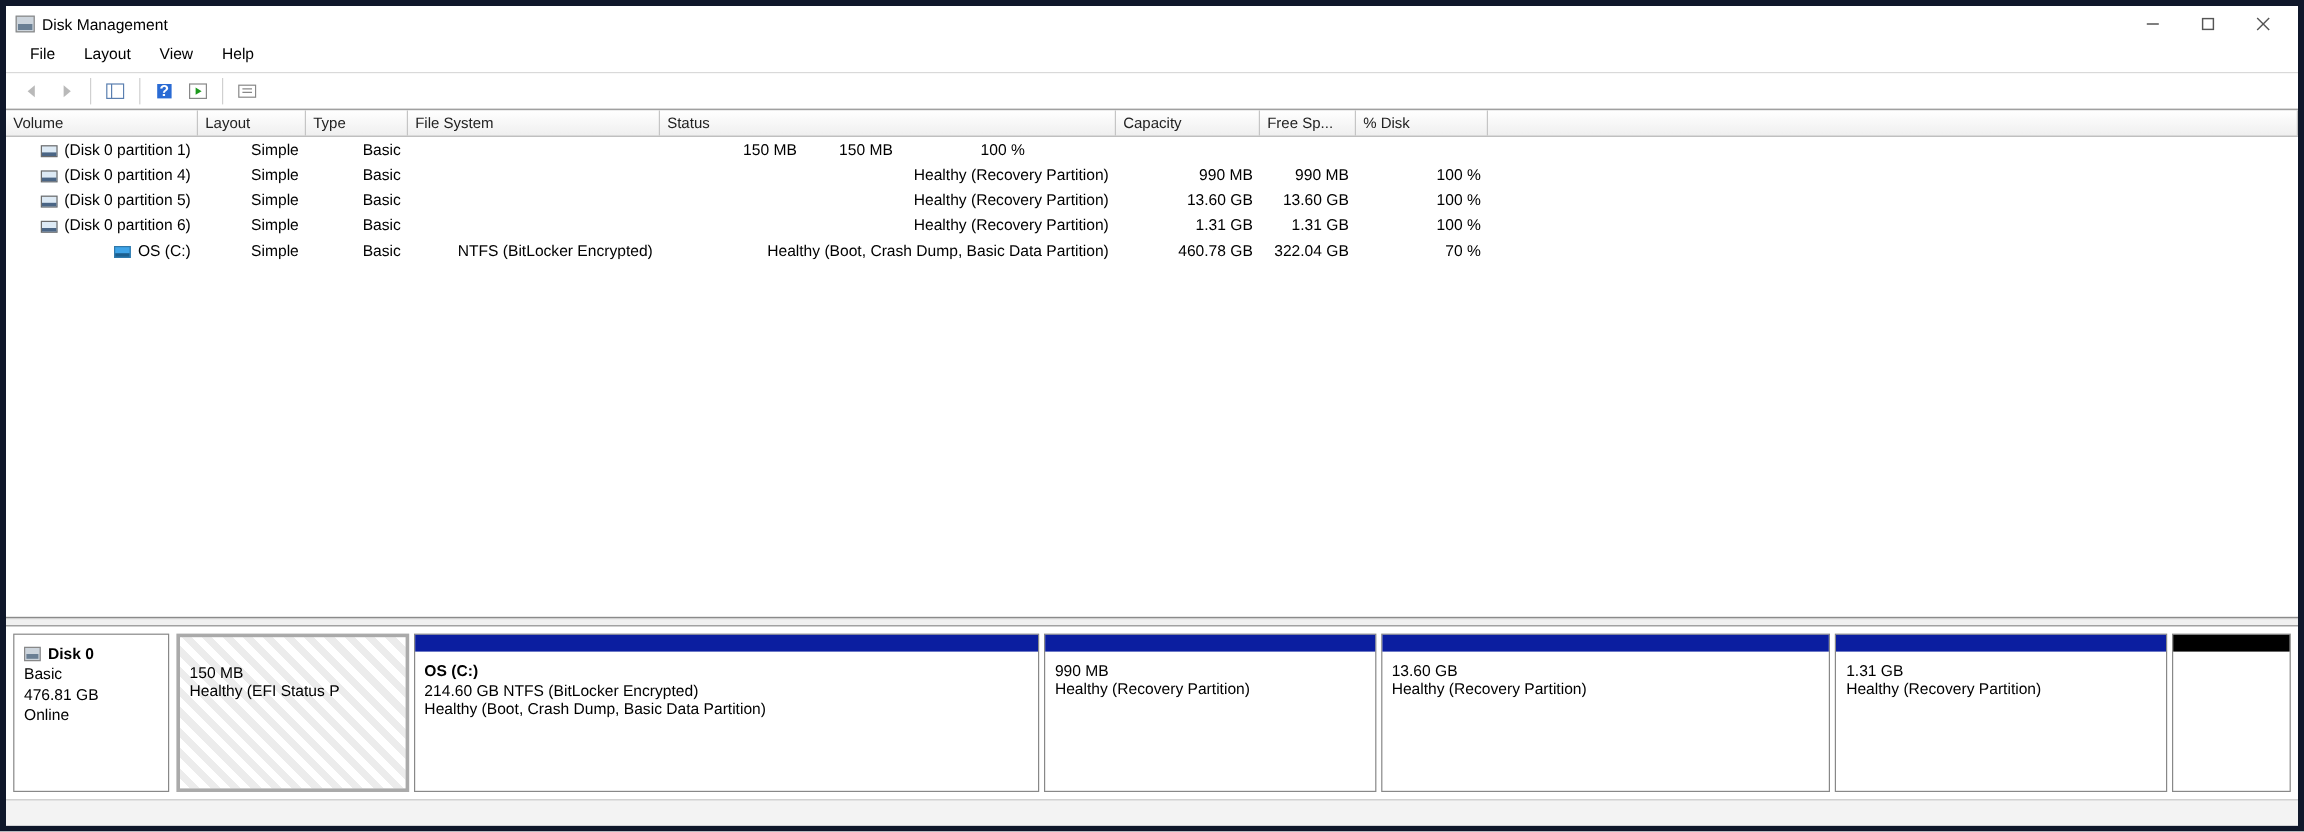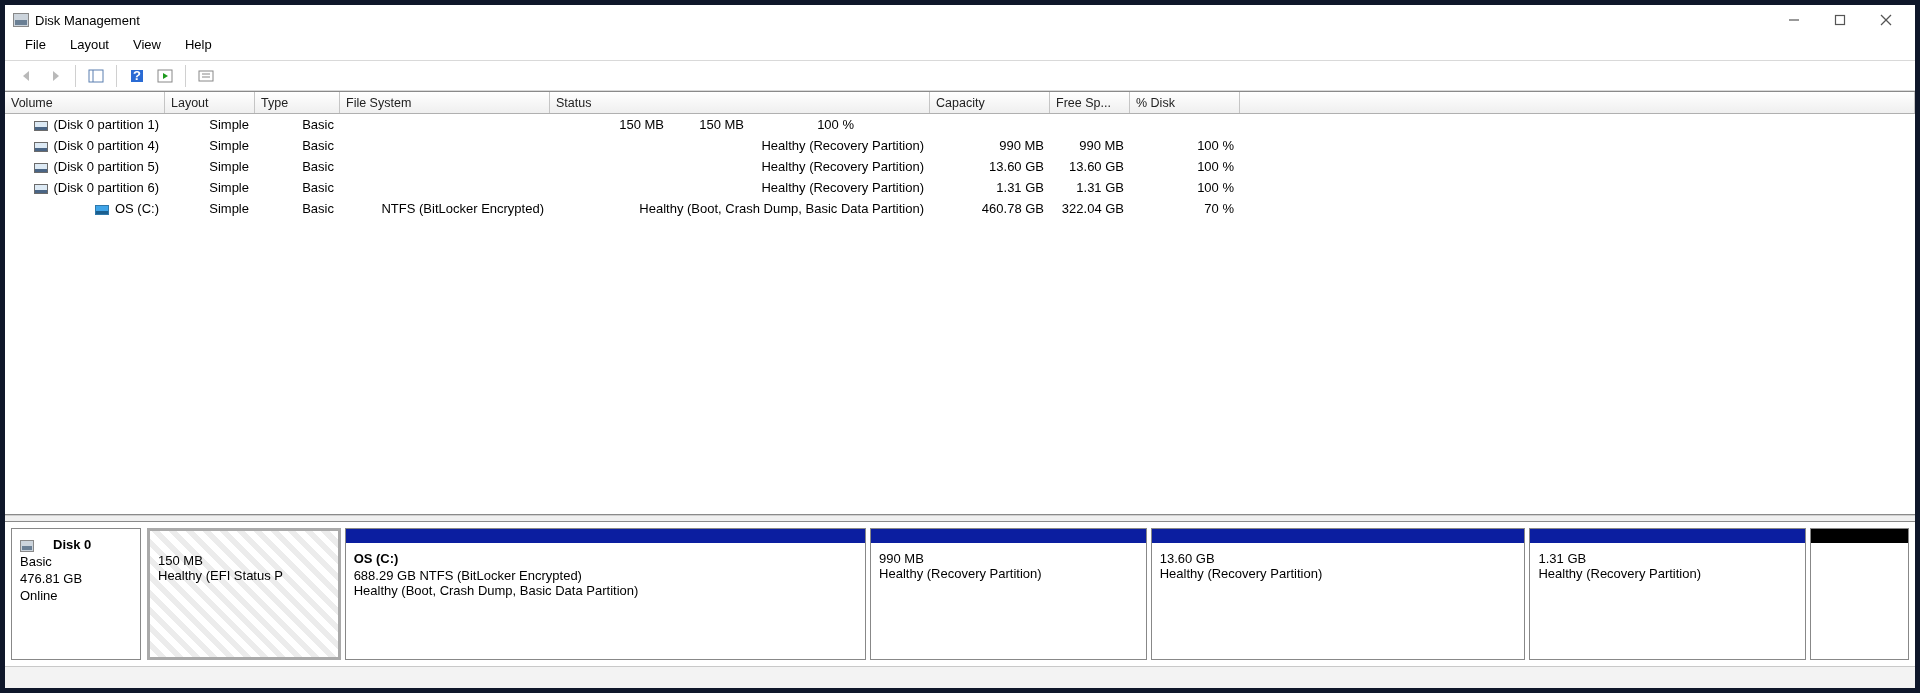--- a/index.html
+++ b/index.html
@@ -47,21 +47,21 @@
   .vol-ic.os { background:#3fa4e8; border-color:#2f78aa; }
   .vol-ic.os::after { background:#1b5f8f; }
 
   
   .pane-gap { height:6px; background:#f0f0f0; border-top:1px solid #d0d0d0;}
 
   
   .gfx-pane { height:145px; padding:6px; display:flex; gap:6px; border-top:1px solid #8a8a8a; }
   .disk-info { width:130px; border:1px solid #888; display:flex; flex-direction:column; background:#fff; }
   .disk-info .body { padding:6px 8px; }
-  .disk-info .body .dname{ font-weight:600; display:flex; align-items:flex-end; gap:19px;}
+  .disk-info .body .dname{ font-weight:600; display:flex; align-items:center; gap:6px;}
   .disk-info .body .dname .dicon{ width:14px; height:12px; background:#ccd4dc; border:1px solid #888; position:relative;}
   .disk-info .body .dname .dicon::after{ content:""; position:absolute; left:1px; right:1px; bottom:1px; height:4px; background:#6a7f94;}
   .disk-info .body div { margin-top:2px; }
 
   .part-strip { flex:1; display:flex; gap:4px; }
   .part { border:1px solid #888; display:flex; flex-direction:column; background:#fff; min-width:0; }
   .part .stripe { height:14px; background:#0b1ea0;  }
   .part .stripe.black { background:#000; }
   .part .body { padding:8px 8px; flex:1; overflow:hidden; }
   .part .body .pname { font-weight:600; margin-bottom:2px; }
@@ -230,21 +230,21 @@
         <div class="part hatched" style="flex: 151 0 0px;">
           <div class="body">
             <div>150 MB</div>
             <div>Healthy (EFI Status P</div>
           </div>
         </div>
         <div class="part" style="flex: 418 0 0px;">
           <div class="stripe"></div>
           <div class="body">
             <div class="pname">OS  (C:)</div>
-            <div>688.29 GB NTFS (BitLocker Encrypted)</div>
+            <div>214.60 GB NTFS (BitLocker Encrypted)</div>
             <div>Healthy (Boot, Crash Dump, Basic Data Partition)</div>
           </div>
         </div>
         <div class="part" style="flex: 221 0 0px;">
           <div class="stripe"></div>
           <div class="body">
             <div>990 MB</div>
             <div>Healthy (Recovery Partition)</div>
           </div>
         </div>

